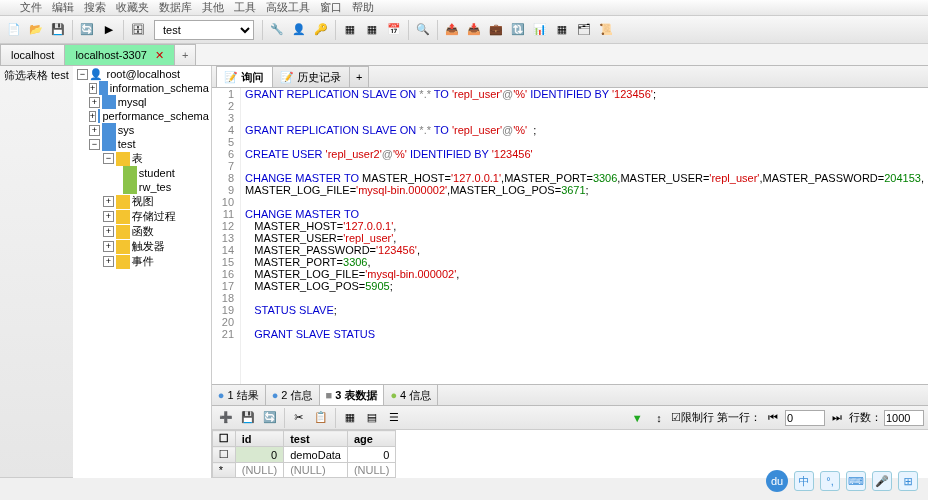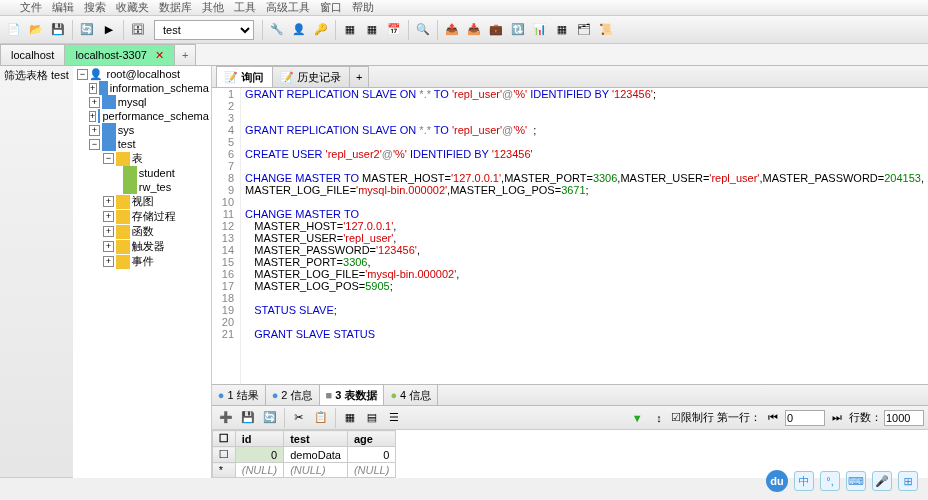--- a/index.html
+++ b/index.html
@@ -40,25 +40,25 @@
 .res-tab{padding:2px 6px;border-right:1px solid #bbb;cursor:pointer;display:flex;align-items:center;gap:3px}
 .res-tab.active{background:#fff;font-weight:bold}
 .res-toolbar{background:linear-gradient(#f4f4f4,#e6e6e6);height:24px;display:flex;align-items:center;padding:0 4px;gap:2px;border-bottom:1px solid #ccc}
 .res-toolbar .spacer{flex:1}
 .res-toolbar input[type=text]{width:40px;border:1px solid #aaa;padding:1px}
 .res-grid{background:#fff}
 .res-grid table{border-collapse:collapse}
 .res-grid th,.res-grid td{border:1px solid #ccc;padding:1px 6px;text-align:left;font-size:11px}
 .res-grid th{background:linear-gradient(#f4f4f4,#e4e4e4)}
 .res-grid .rowhdr{background:linear-gradient(#f4f4f4,#e4e4e4);width:18px}
-.res-grid .null{color:#888;font-style:italic}
+.res-grid .null{color:#888;}
 .col-id{background:#d8e8d0}
 .float-bar{position:absolute;right:10px;bottom:8px;display:flex;gap:6px;align-items:center}
 .float-icon{width:20px;height:20px;border:1px solid #9cd;border-radius:3px;background:#e8f4ff;display:flex;align-items:center;justify-content:center;color:#3a8cd8;cursor:pointer}
-.circle{width:22px;height:22px;border-radius:50%;background:#3a8cd8;color:#fff;font-weight:bold;display:flex;align-items:center;justify-content:center}
+.circle{width:22px;height:22px;border-radius:50%;background:#3a8cd8;color:#fff;font-weight:normal;display:flex;align-items:center;justify-content:center}
 </style>
 </head>
 <body>
 
 <div class="menubar" id="menubar">
     <span>文件</span>
     <span>编辑</span>
     <span>搜索</span>
     <span>收藏夹</span>
     <span>数据库</span>

